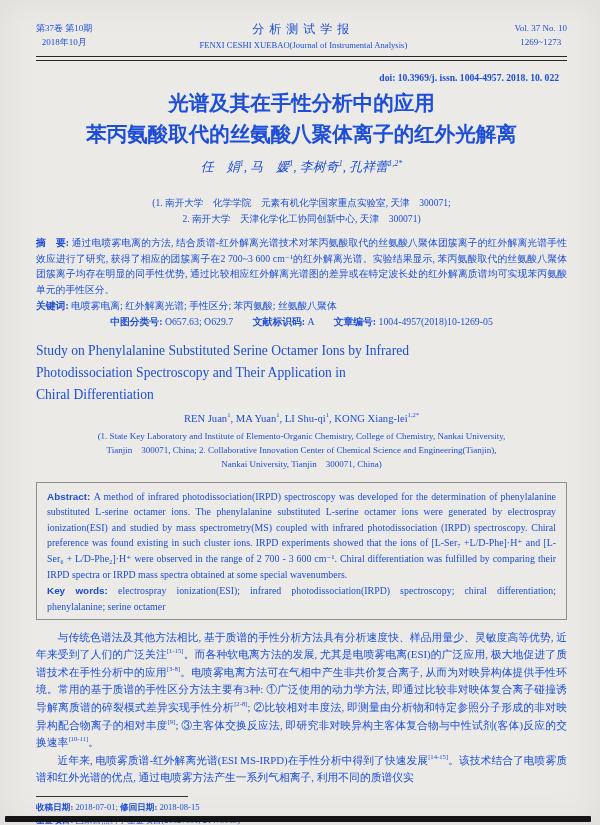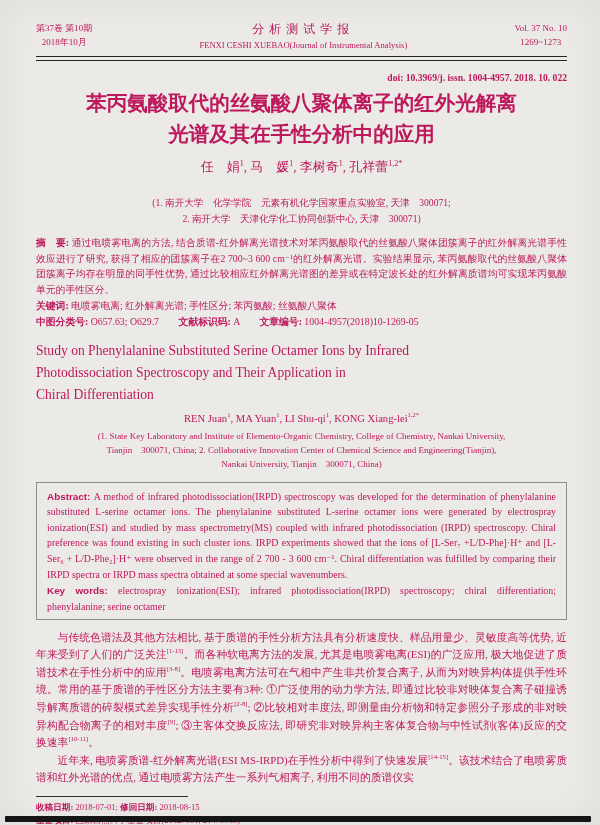--- a/index.html
+++ b/index.html
@@ -1,39 +1,39 @@
 <!DOCTYPE html>
 <html><head>
 <meta charset="utf-8">
 <style>
   html,body{margin:0;padding:0;}
   body{width:600px;height:825px;font-family:"Liberation Serif","DejaVu Serif",serif;}
-  .page{position:relative;width:600px;height:825px;background:#ebeae6;color:#be185d;overflow:hidden;
+  .page{position:relative;width:600px;height:825px;background:#ebeae6;color:#1d4ed8;overflow:hidden;
         box-shadow:inset 0 0 40px rgba(0,0,0,0.06);}
   .content{padding:20px 33px 0 36px;}
 
   
   .jheader{display:flex;justify-content:space-between;align-items:center;font-size:9px;line-height:1.5;}
   .h-left,.h-right{text-align:center;white-space:nowrap;}
   .h-center{text-align:center;}
   .jname-cn{font-size:12px;letter-spacing:5px;font-family:"Liberation Sans","DejaVu Sans",sans-serif;}
   .jname-en{font-size:8.6px;margin-top:1px;}
   .double-rule{margin-top:4px;height:3px;border-top:1.7px solid #262626;border-bottom:1.3px solid #262626;}
 
-  .doi{text-align:right;font-weight:bold;font-size:9.6px;margin:11px 0 4px;font-family:"Liberation Serif",serif;}
+  .doi{text-align:right;font-weight:bold;font-size:9.6px;margin:11px 8px 4px;font-family:"Liberation Serif",serif;}
 
   
   .title-cn{text-align:center;font-family:"Liberation Sans","DejaVu Sans",sans-serif;
             font-weight:700;font-size:20.5px;line-height:1.5;margin-top:5px;}
-  .authors-cn{text-align:center;font-size:13px;margin-top:9px;}
+  .authors-cn{text-align:center;font-size:13px;font-style:italic;margin-top:9px;}
   .affil-cn{text-align:center;font-size:9.6px;line-height:1.6;margin-top:19px;}
 
   .abs-cn{font-size:9.8px;line-height:1.6;text-align:justify;margin-top:9px;}
   .kw-cn{font-size:9.8px;line-height:1.6;text-align:justify;}
-  .class-line{font-size:9.8px;margin-top:3px;}
+  .class-line{font-size:9.8px;margin-top:3px;text-align:center;}
 
   
   .title-en{font-size:13.6px;line-height:1.6;margin-top:11px;}
   .authors-en{text-align:center;font-size:10.6px;margin-top:7px;}
   .affil-en{text-align:center;font-size:9px;line-height:1.55;margin-top:6px;}
 
   .abs-box{border:1px solid #8d8d8d;margin-top:10px;padding:6px 10px 4px;
            font-size:9.9px;line-height:1.58;text-align:justify;}
   .kw-en{margin-top:1px;}
 
@@ -67,22 +67,22 @@
       <div class="h-right">
         <div>Vol. 37 No. 10</div>
         <div>1269~1273</div>
       </div>
     </div>
     <div class="double-rule"></div>
 
     <div class="doi">doi: 10.3969/j. issn. 1004-4957. 2018. 10. 022</div>
 
     <div class="title-cn">
+      <div>光谱及其在手性分析中的应用</div>
       <div>苯丙氨酸取代的丝氨酸八聚体离子的红外光解离</div>
-      <div>光谱及其在手性分析中的应用</div>
     </div>
 
     <div class="authors-cn"><span>任　娟</span><sup>1</sup><span>, 马　媛</span><sup>1</sup><span>, 李树奇</span><sup>1</sup><span>, 孔祥蕾</span><sup>1,2*</sup></div>
 
     <div class="affil-cn">
       <div>(1. 南开大学　化学学院　元素有机化学国家重点实验室, 天津　300071;</div>
       <div>2. 南开大学　天津化学化工协同创新中心, 天津　300071)</div>
     </div>
 
     <div class="abs-cn"><span class="seg-b">摘　要: </span><span>通过电喷雾电离的方法, 结合质谱-红外解离光谱技术对苯丙氨酸取代的丝氨酸八聚体团簇离子的红外解离光谱手性效应进行了研究, 获得了相应的团簇离子在2 700~3 600 cm⁻¹的红外解离光谱。实验结果显示, 苯丙氨酸取代的丝氨酸八聚体团簇离子均存在明显的同手性优势, 通过比较相应红外解离光谱图的差异或在特定波长处的红外解离质谱均可实现苯丙氨酸单元的手性区分。</span></div>

